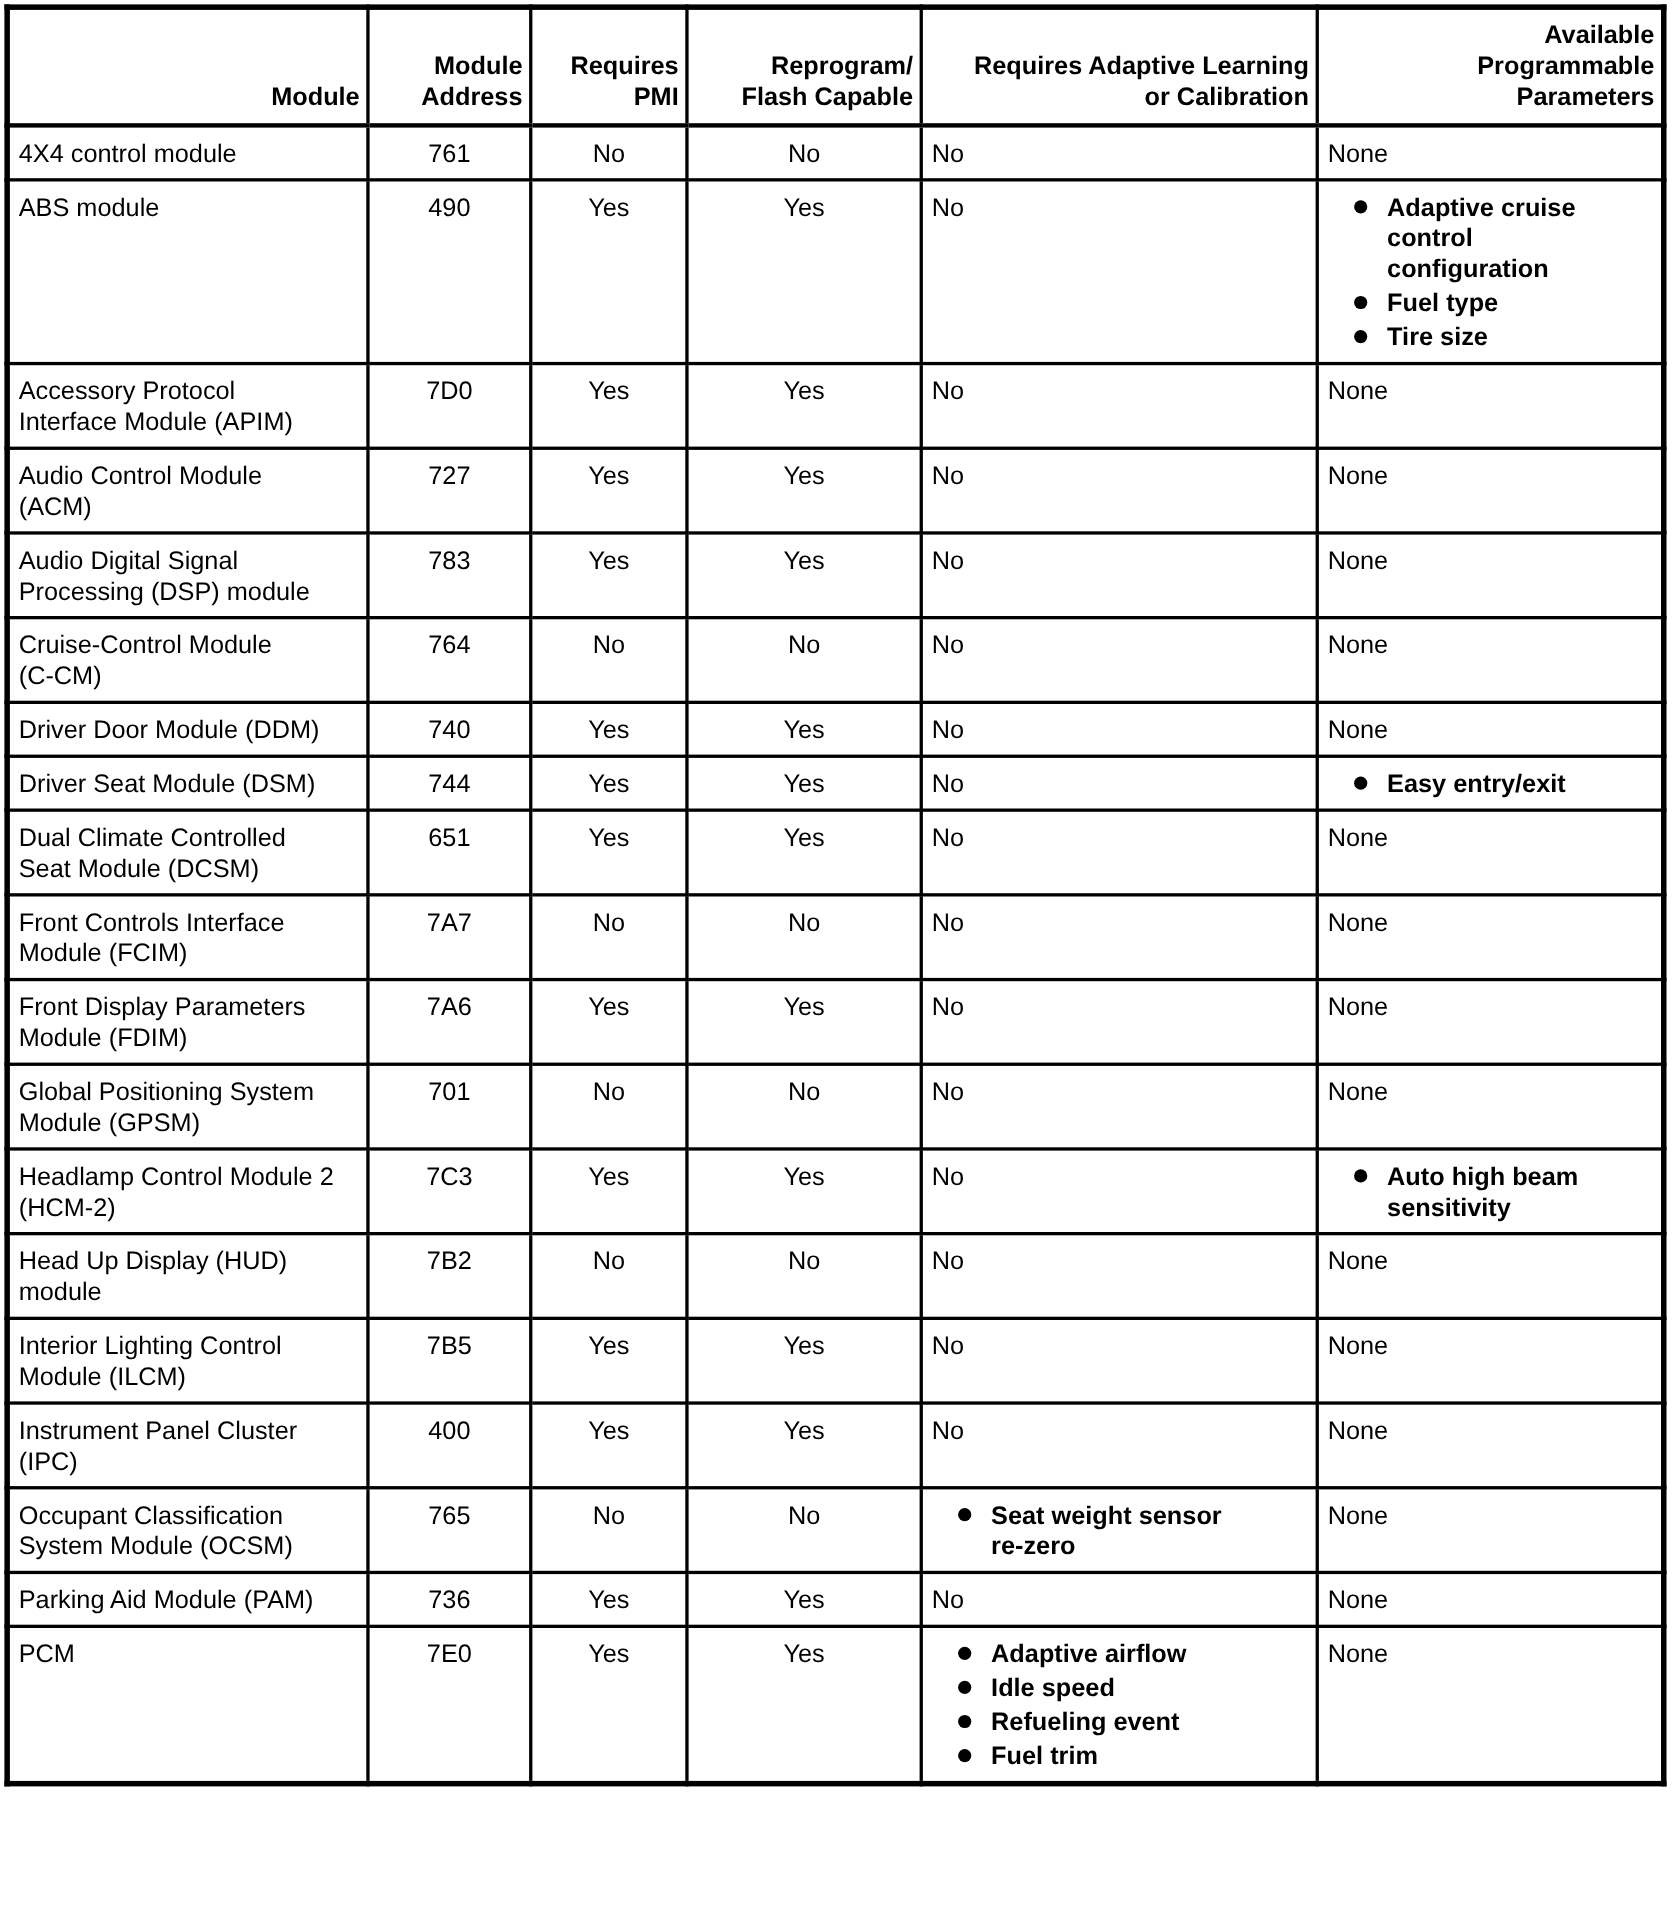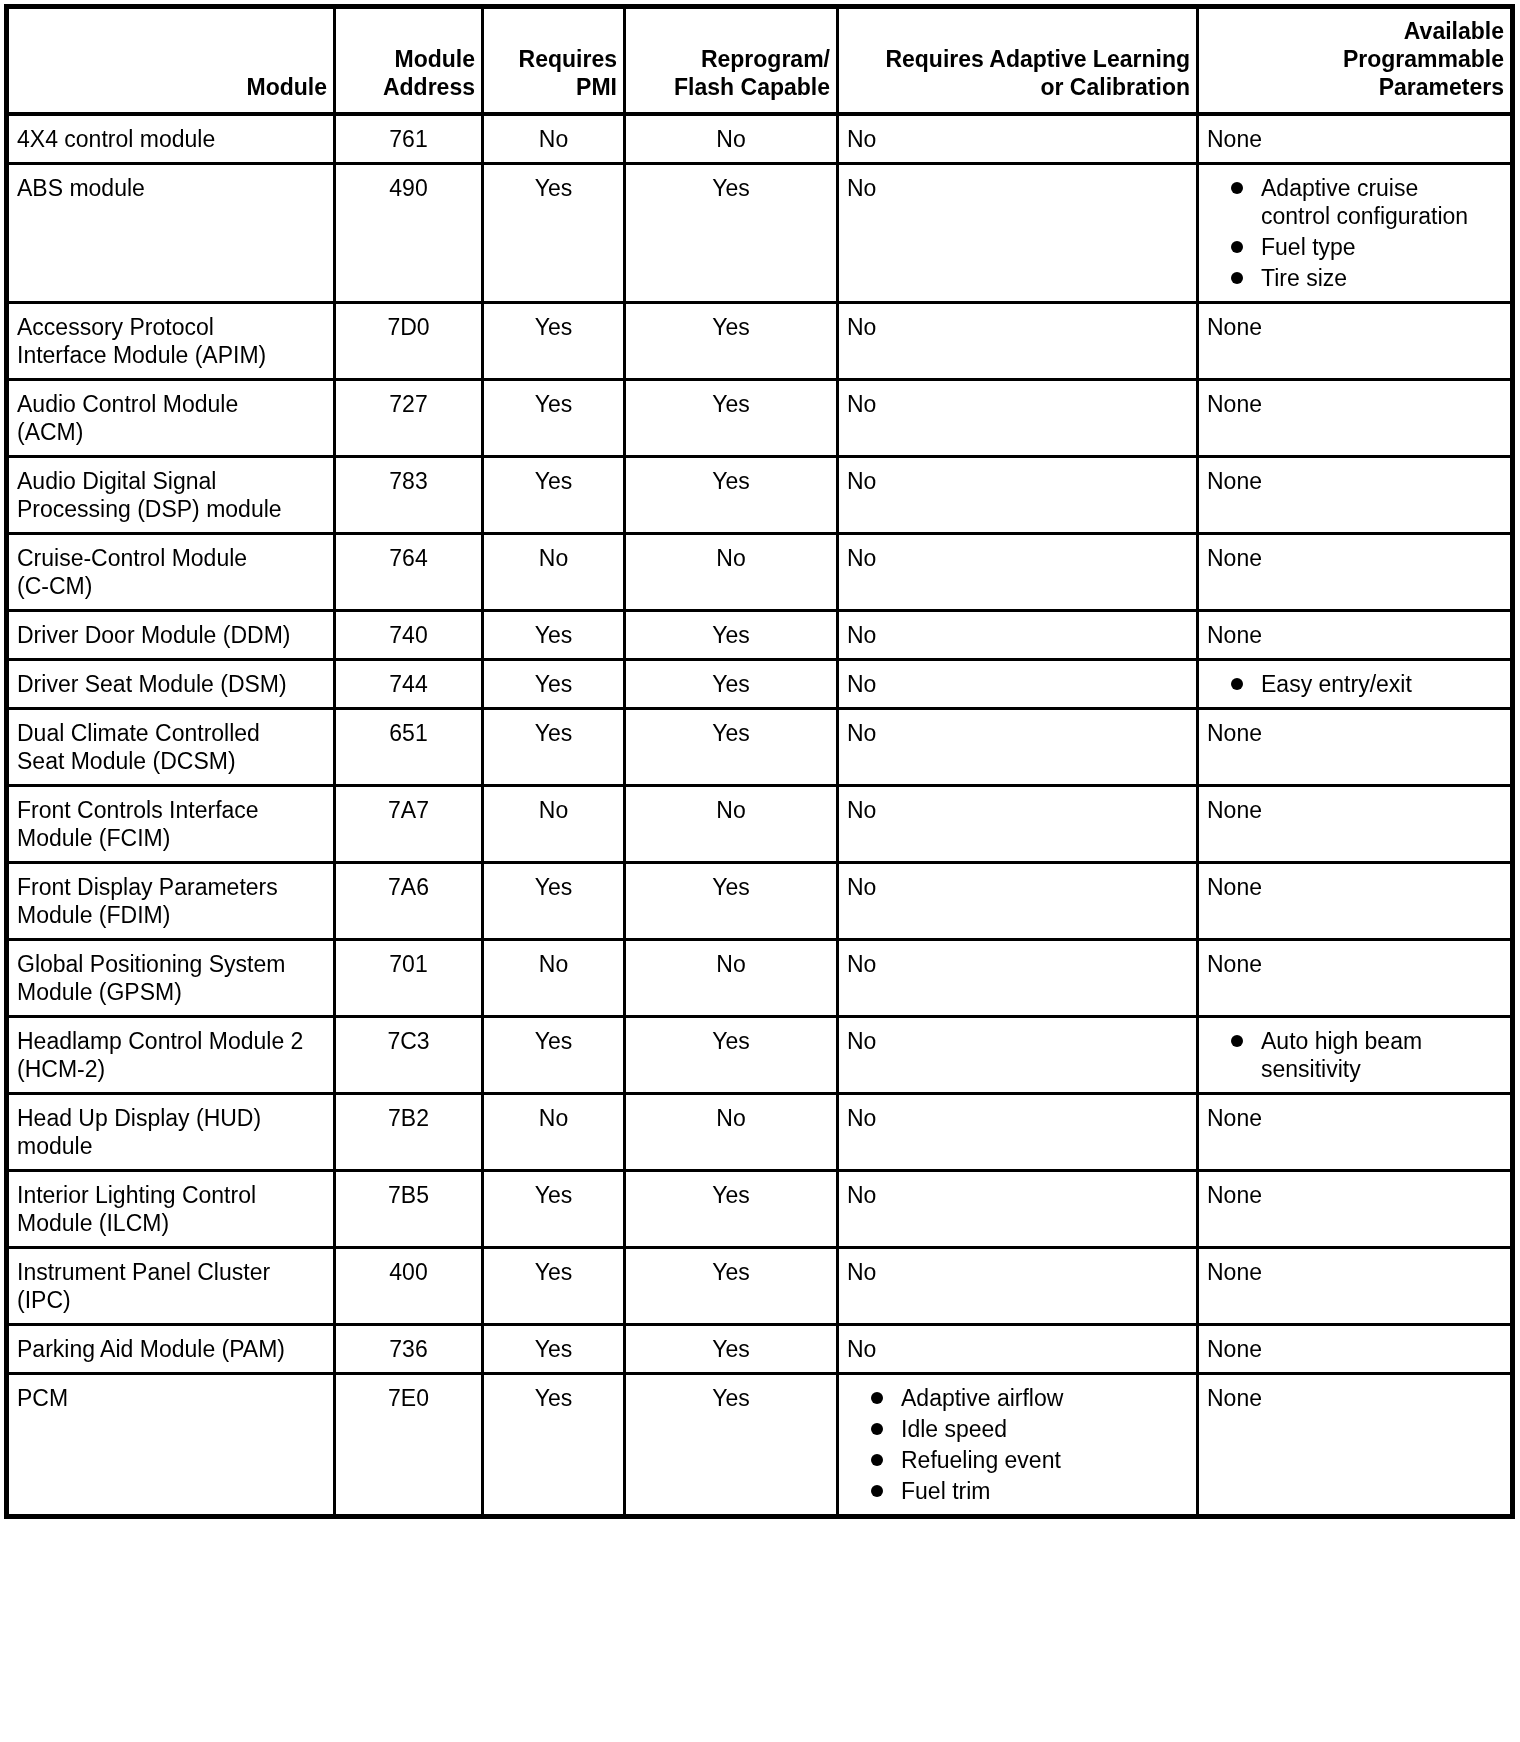--- a/index.html
+++ b/index.html
@@ -25,21 +25,21 @@
   }
   td.center{text-align:center;}
   .ln{display:block;}
   ul.bullets{list-style:none;margin:0;padding:0;}
   ul.bullets li{position:relative;padding-left:54px;margin:0 0 3px 0;}
   ul.bullets li:last-child{margin-bottom:0;}
   .bullet-dot{
     position:absolute;left:24px;top:8px;
     width:12px;height:12px;border-radius:50%;background:#000;
   }
-  .bullet-text{display:block;max-width:228px;}
+  .bullet-text{display:block;max-width:228px;font-weight:bold;}
 </style>
 </head>
 <body>
 
 <table class="module-table">
   <colgroup>
     <col style="width:328px">
       <col style="width:148px">
       <col style="width:142px">
     <col style="width:213px">
@@ -287,20 +287,38 @@
           <span class="ln">Instrument Panel Cluster</span>
           <span class="ln">(IPC)</span>
         </td>
       <td class="center">400</td>
       <td class="center">Yes</td>
       <td class="center">Yes</td>
       <td>No</td>
       <td>None</td>
     </tr>
 
+    <tr>
+      <td>
+          <span class="ln">Occupant Classification</span>
+          <span class="ln">System Module (OCSM)</span>
+        </td>
+      <td class="center">765</td>
+      <td class="center">No</td>
+      <td class="center">No</td>
+      <td>
+        <ul class="bullets">
+          <li>
+              <span class="bullet-dot"></span>
+              <span class="bullet-text">Seat weight sensor re-zero</span>
+            </li>
+        </ul>
+      </td>
+      <td>None</td>
+    </tr>
 
     <tr>
       <td>
           <span class="ln">Parking Aid Module (PAM)</span>
         </td>
       <td class="center">736</td>
       <td class="center">Yes</td>
       <td class="center">Yes</td>
       <td>No</td>
       <td>None</td>

